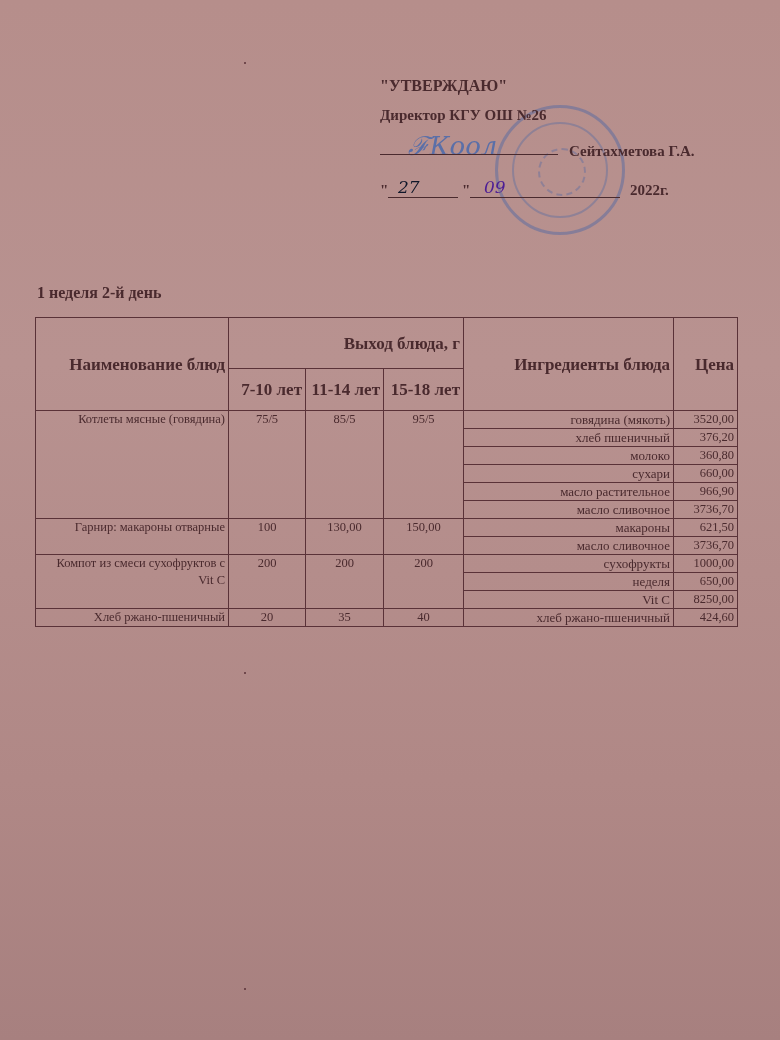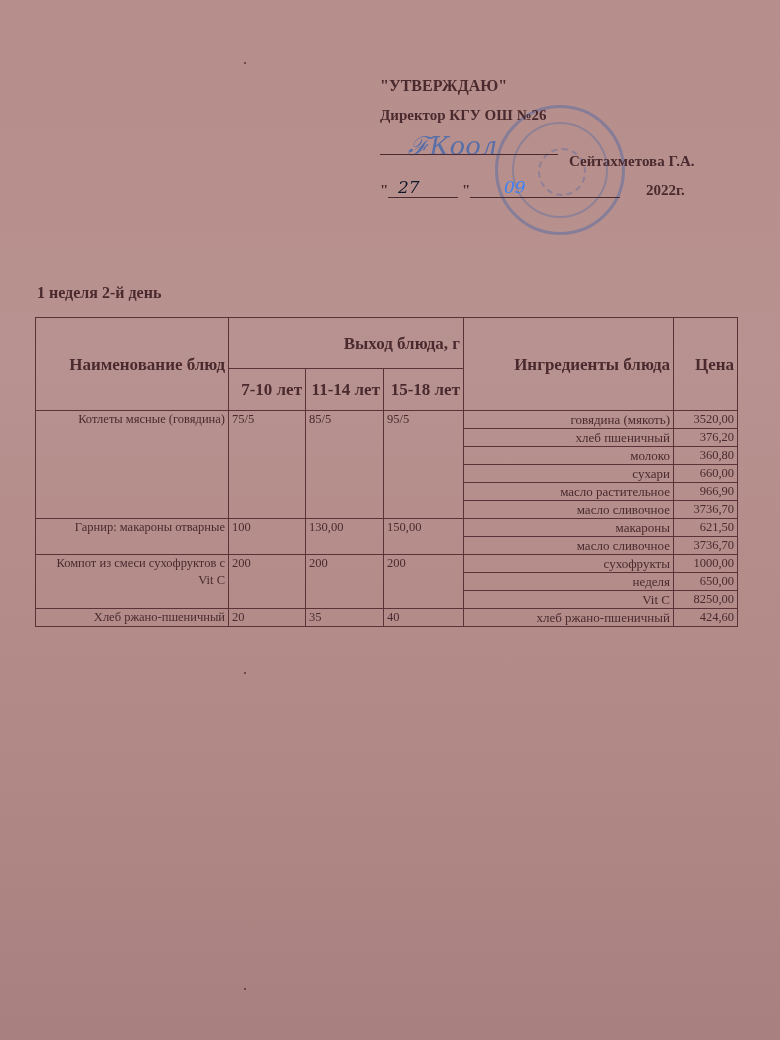--- a/index.html
+++ b/index.html
@@ -9,30 +9,30 @@
     font-family: "Liberation Serif", serif;
     color:#4a2a2e;
   }
   .approve {
     position:absolute; left:380px; top:78px; width:340px;
     font-weight:bold; font-size:15px; line-height:1;
   }
   .approve .line1 { position:absolute; left:0; top:0; font-size:16px; }
   .approve .line2 { position:absolute; left:0; top:30px; }
   .approve .sig-line { position:absolute; left:0; top:76px; width:178px; border-bottom:1px solid #4a2a2e; }
-  .approve .sig-name { position:absolute; left:189px; top:76px; }
+  .approve .sig-name { position:absolute; left:189px; top:66px; }
   .approve .sig-scrawl { position:absolute; left:28px; top:55px; color:#5a6fa8; font-family:"DejaVu Serif", serif; font-style:italic; font-weight:normal; font-size:26px; }
   .approve .date { position:absolute; left:0; top:105px; width:300px; }
   .date .q1 { position:absolute; left:0; top:0; }
   .date .day-line { position:absolute; left:8px; top:14px; width:70px; border-bottom:1px solid #4a2a2e; }
   .date .day { position:absolute; left:18px; top:-4px; color:#0f172a; font-style:italic; font-weight:normal; font-size:17px; font-family:"DejaVu Serif", serif;}
   .date .q2 { position:absolute; left:82px; top:0; }
   .date .mon-line { position:absolute; left:90px; top:14px; width:150px; border-bottom:1px solid #4a2a2e; }
-  .date .mon { position:absolute; left:124px; top:-4px; color:#3b82f6; font-style:italic; font-weight:normal; font-size:17px; font-family:"DejaVu Serif", serif;}
-  .date .year { position:absolute; left:250px; top:0;margin-left:16px; }
+  .date .mon { position:absolute; left:104px; top:-4px; color:#4c1d95; font-style:italic; font-weight:normal; font-size:17px; font-family:"DejaVu Serif", serif;}
+  .date .year { position:absolute; left:250px; top:0; }
   .stamp {
     position:absolute; left:495px; top:105px; width:130px; height:130px; border-radius:50%;
     border:3px solid rgba(95,110,160,0.55); box-sizing:border-box;
   }
   .stamp::before {
     content:""; position:absolute; left:14px; top:14px; right:14px; bottom:14px; border-radius:50%;
     border:2px solid rgba(95,110,160,0.45);
   }
   .stamp::after {
     content:""; position:absolute; left:40px; top:40px; width:44px; height:44px; border-radius:50%;
@@ -42,21 +42,21 @@
     position:absolute; left:37px; top:284px; font-weight:bold; font-size:16px;
   }
   table.menu {
     position:absolute; left:35px; top:317px; width:702px;
     border-collapse:collapse; font-size:12.5px; table-layout:fixed;
   }
   table.menu td, table.menu th {
     border:1.5px solid #5a3238; padding:0 3px; vertical-align:top; height:17px; line-height:17px;text-align:right;
   }
   table.menu th { font-weight:bold; vertical-align:middle; text-align:right; font-size:17px; }
-  table.menu td.num { text-align:left;margin-top:9px; }
+  table.menu td.num { text-align:center;margin-top:9px; }
   table.menu td.price { text-align:right; }
   table.menu td.ing { font-size:13px; }
   .dot { position:absolute; width:2px; height:2px; background:#5a3238; border-radius:50%; }
 </style>
 </head>
 <body>
 
 <div class="dot" style="left:244px;top:62px;"></div>
 <div class="dot" style="left:244px;top:672px;"></div>
 <div class="dot" style="left:244px;top:988px;"></div>

